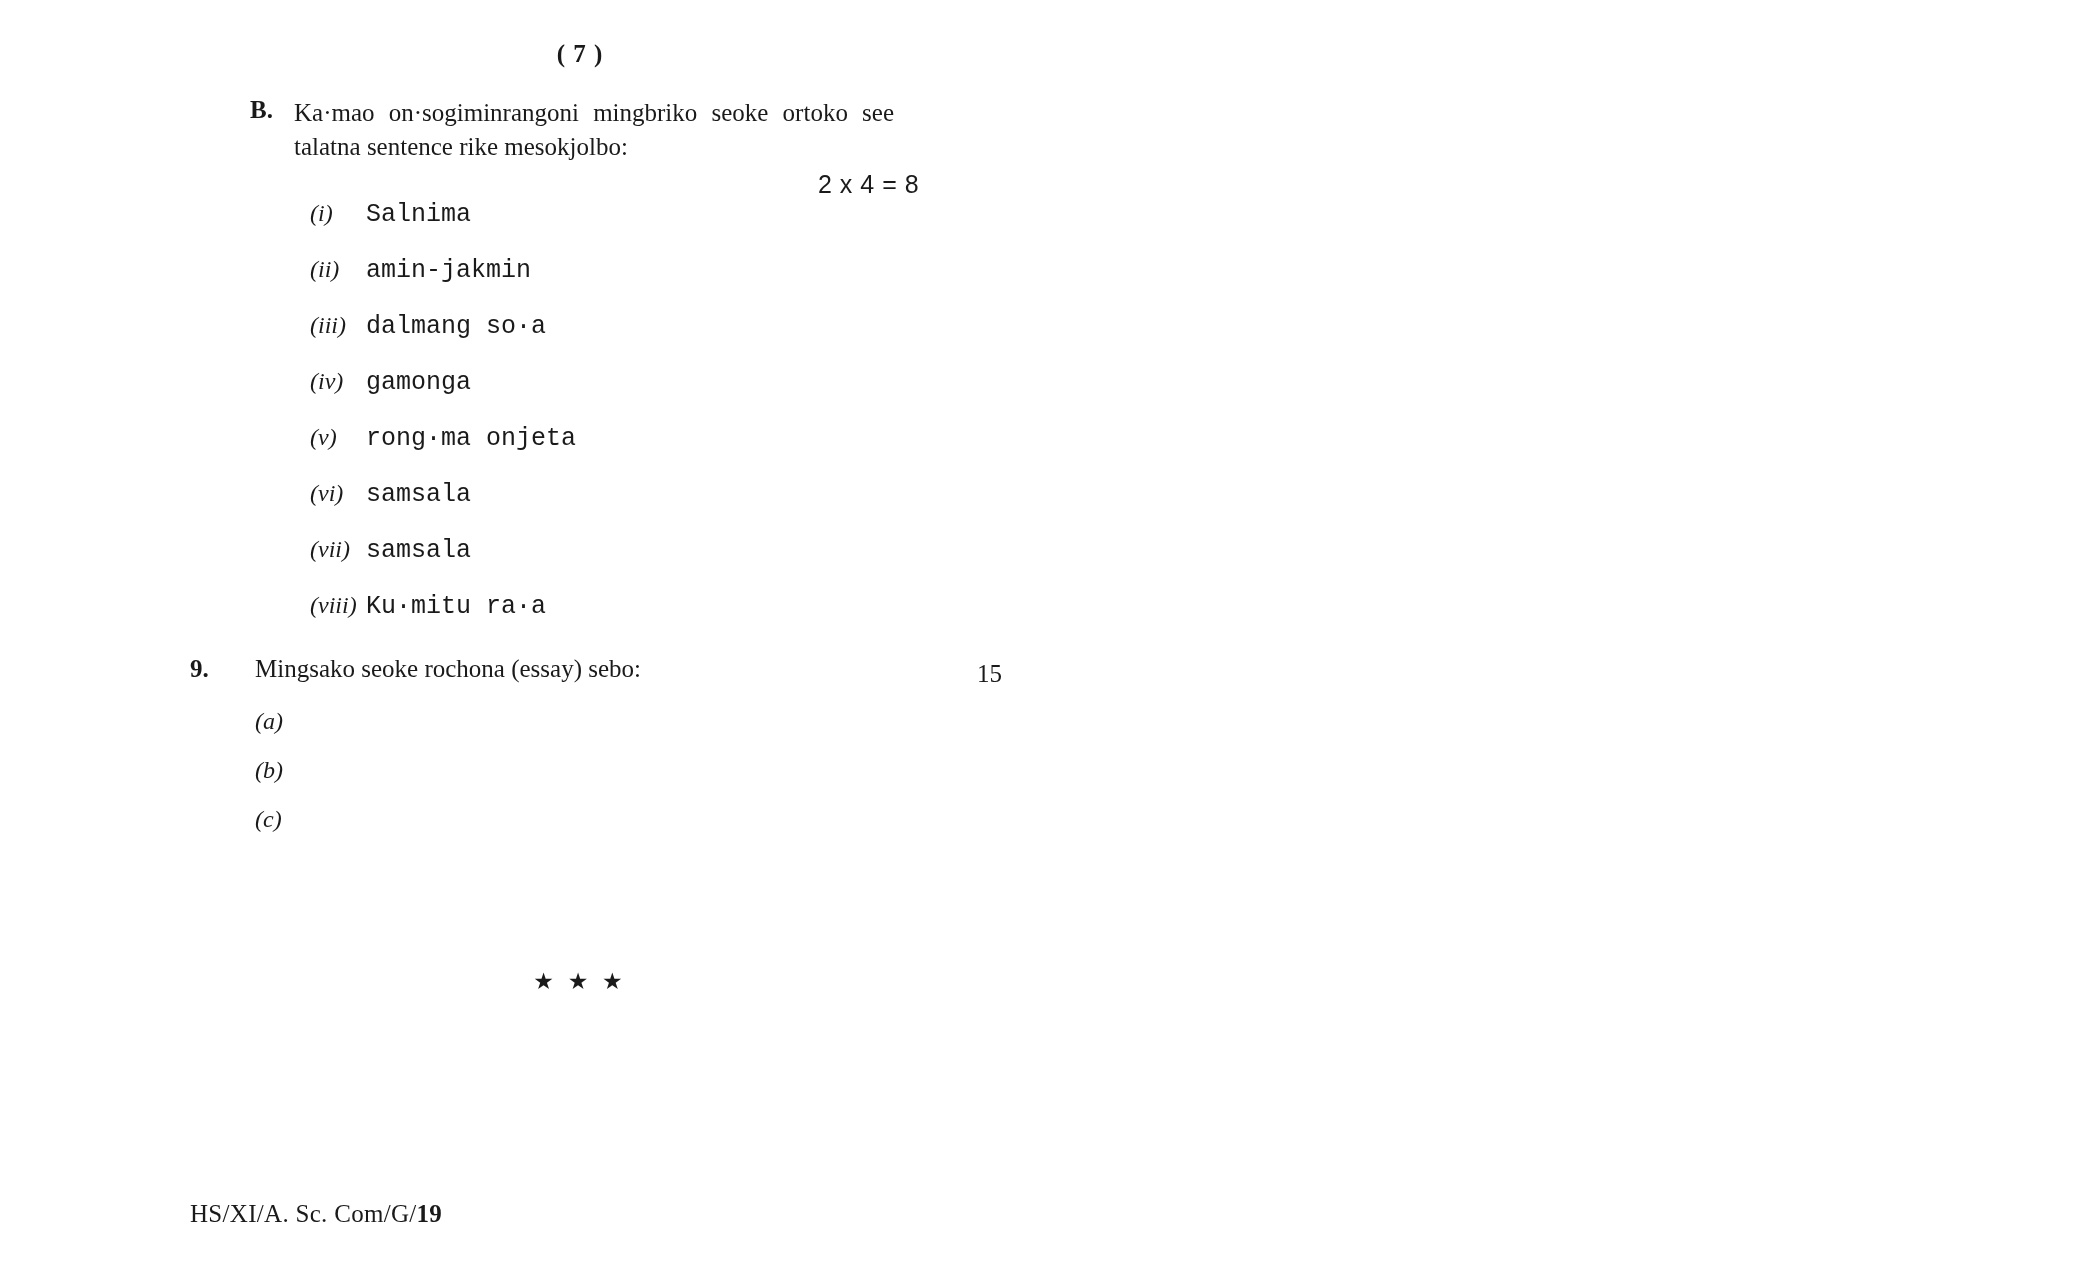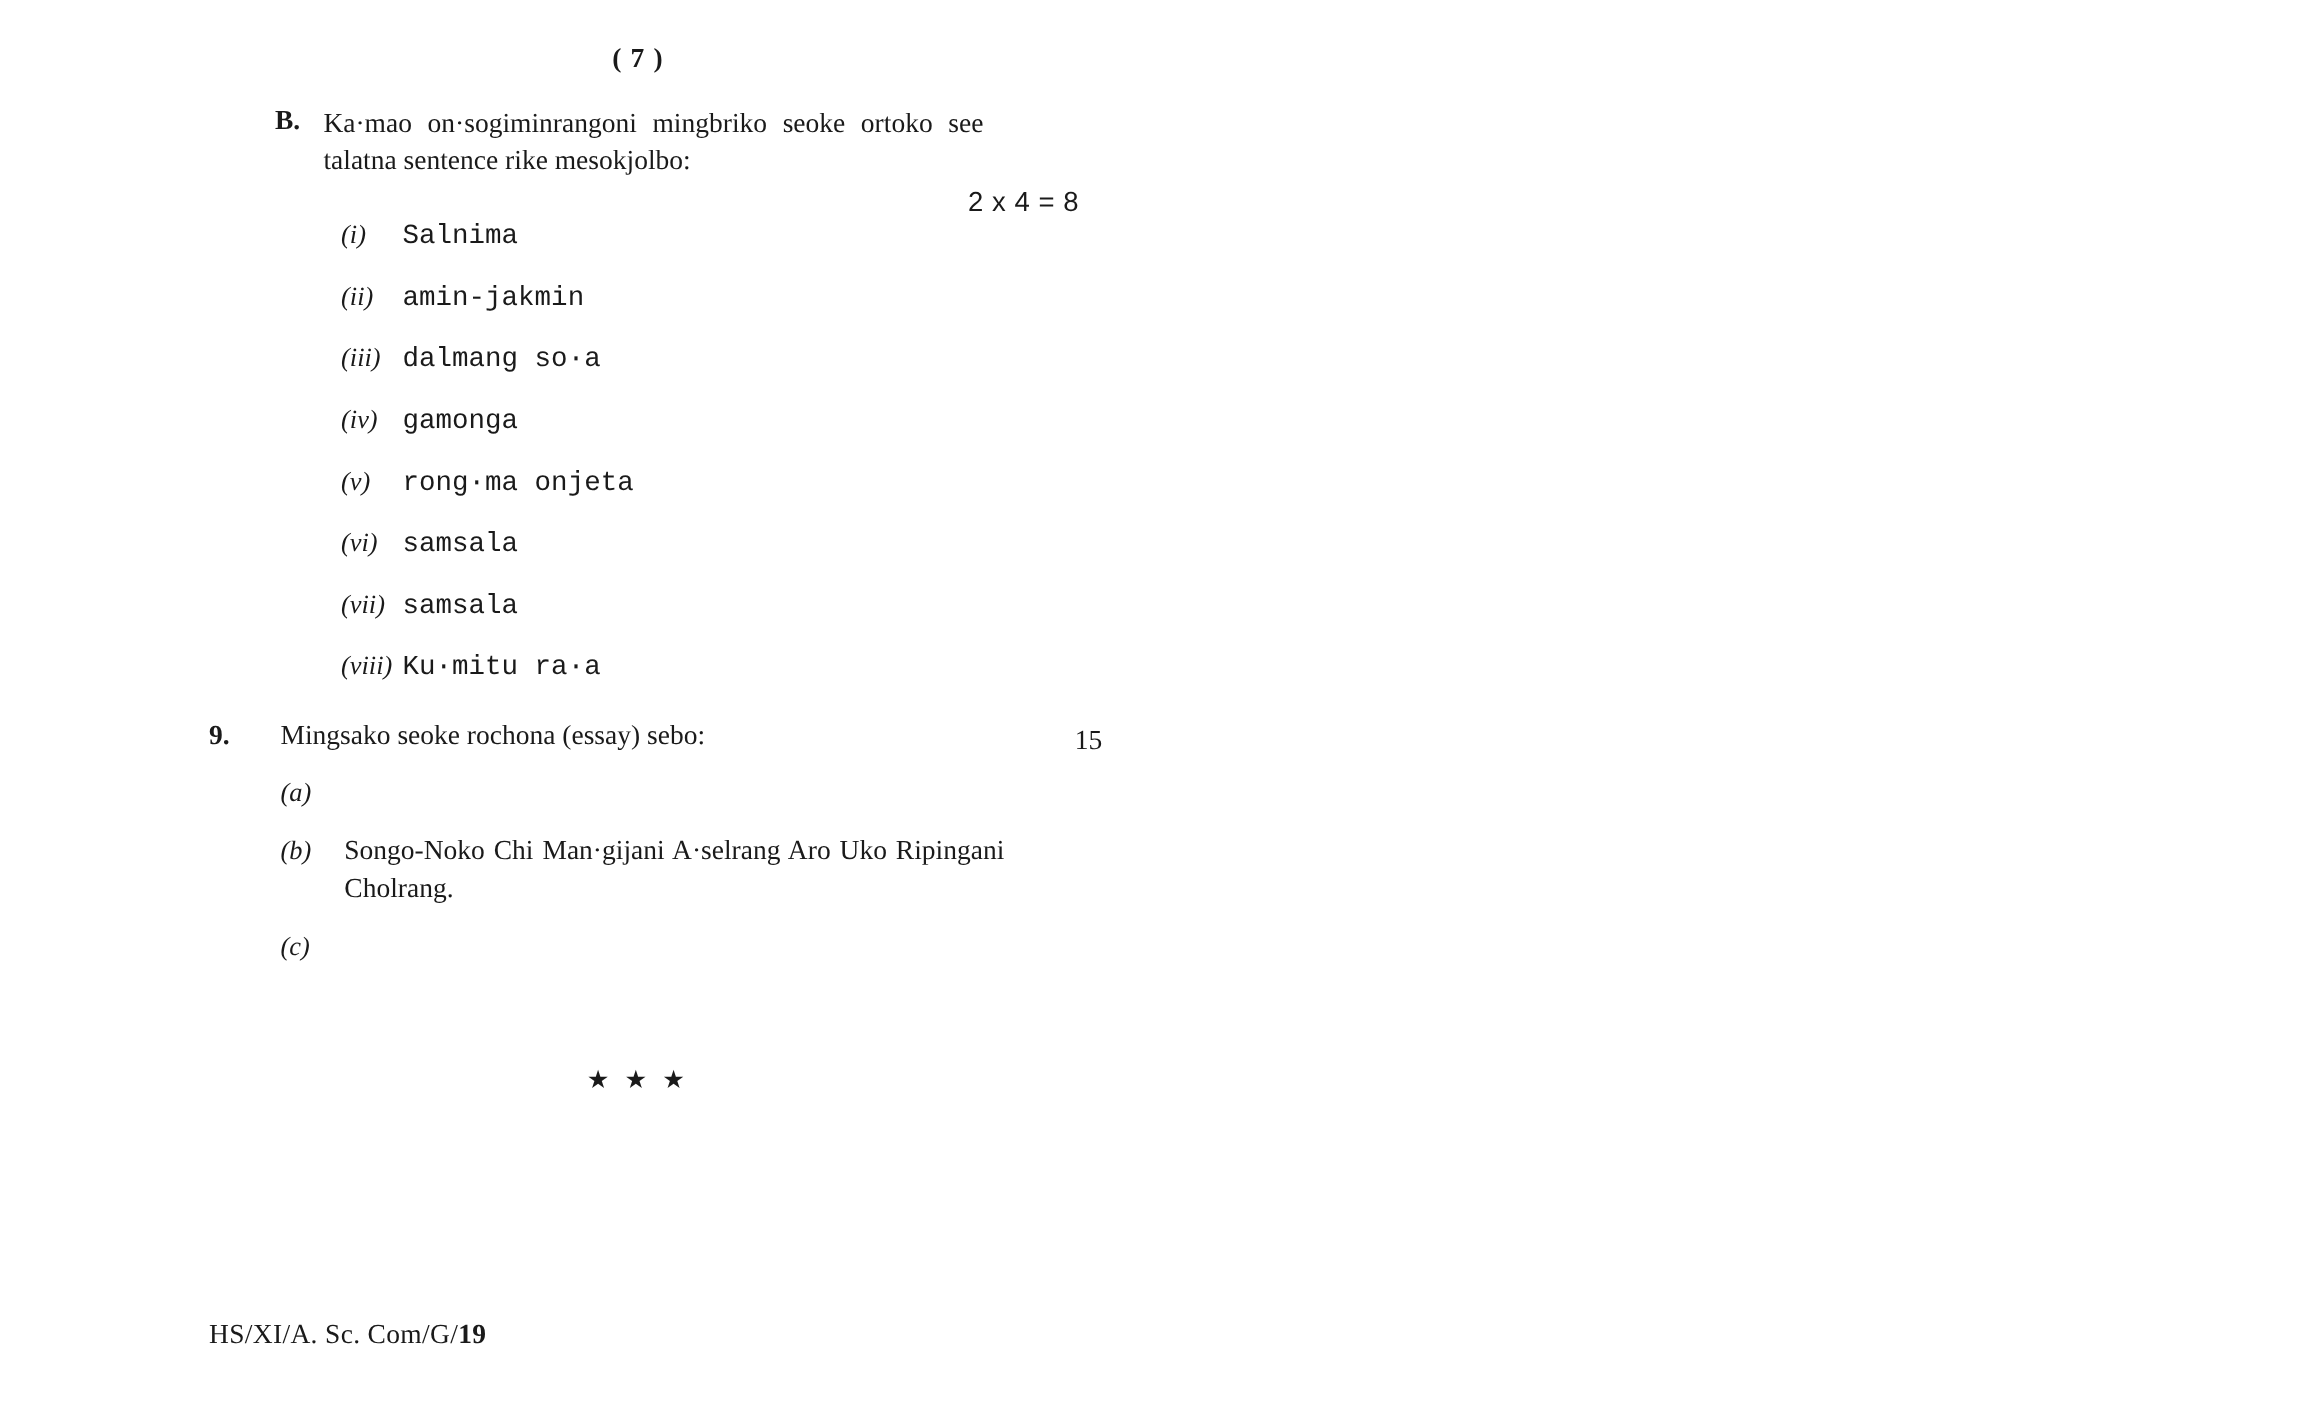--- a/index.html
+++ b/index.html
@@ -52,21 +52,21 @@
     margin-left: 44px;
     font-size: 25px;
     line-height: 1.37;
     text-align: justify;
     width: 600px;
     hyphens: none;
   }
   .marks-b {
     position: absolute;
     top: 170px;
-    left: 880px;
+    left: 818px;
     font-size: 25px;
     font-family: "Liberation Sans", sans-serif;
     letter-spacing: 0.5px;
   }
 
   
   .roman-list {
     position: absolute;
     top: 200px;
     left: 310px;
@@ -215,21 +215,20 @@
     <div class="stem">Mingsako seoke rochona (essay) sebo:</div>
   </div>
   <div class="marks-9">15</div>
 
   <div class="alpha-list">
     <div class="alpha-item nowrap">
       <span class="num">(a)</span>
     </div>
     <div class="alpha-item">
       <span class="num">(b)</span>
-      <span class="txt">Songo-Noko Chi Man·gijani A·selrang Aro Uko Ripingani Cholrang.</span>
     </div>
     <div class="alpha-item nowrap">
       <span class="num">(c)</span>
     </div>
   </div>
 
   <div class="stars">★ ★ ★</div>
 
   <div class="footer"><span>HS/XI/A. Sc. Com/G/</span><b>19</b></div>
 

